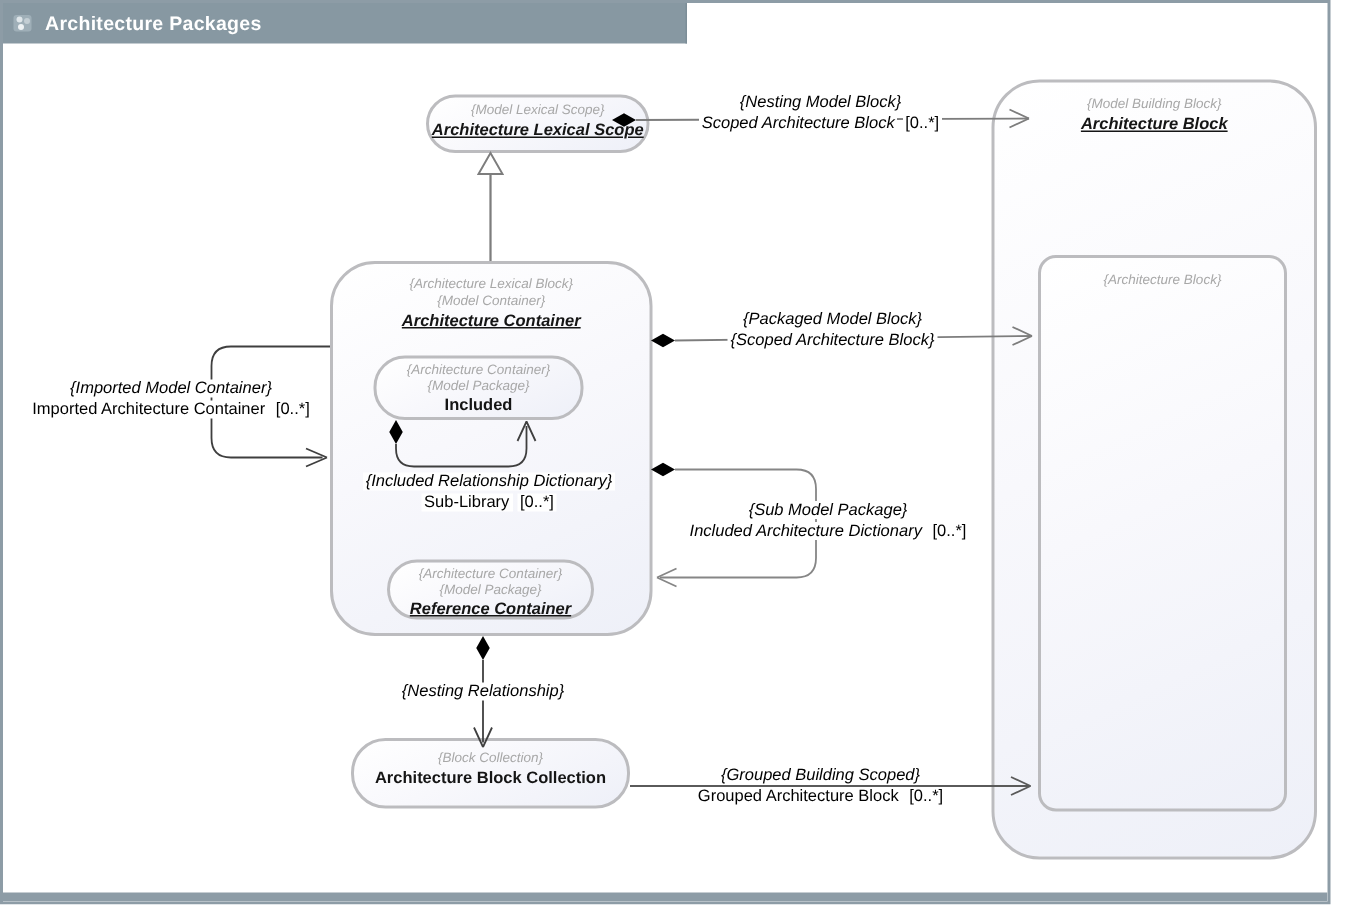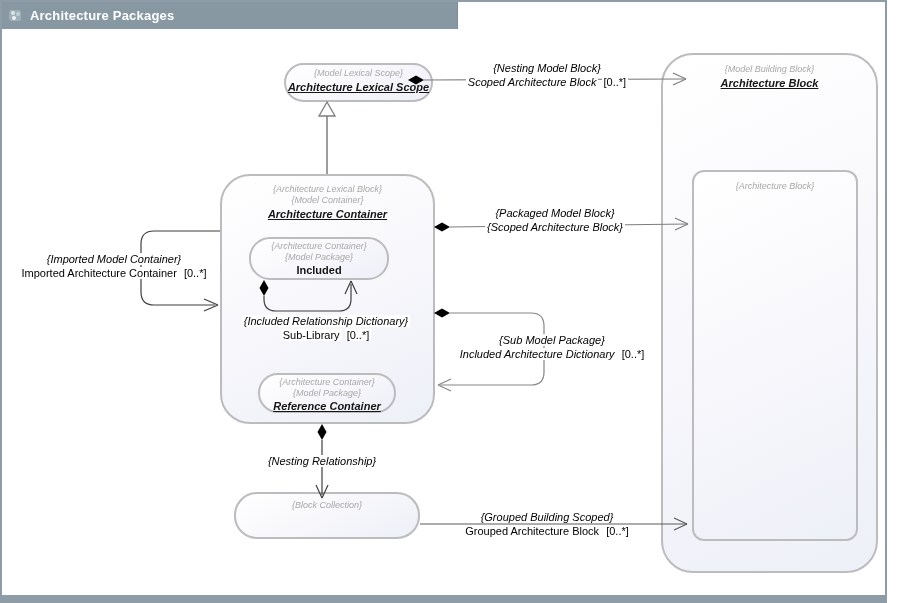--- a/index.html
+++ b/index.html
@@ -78,20 +78,21 @@
   </div>
 
   <div class="node z2" style="left:256px;top:371px;width:138px;height:40px;border-radius:20px;padding-top:2px;">
     <div class="stereo">{Architecture Container}</div>
     <div class="stereo">{Model Package}</div>
     <div class="nname it" style="margin-top:0;">Reference Container</div>
   </div>
 
   <div class="node z1" style="left:232px;top:470px;width:186px;height:47px;border-radius:23px;padding-top:6px;margin-top:20px;">
     <div class="stereo">{Block Collection}</div>
+    <div class="nname">Architecture Block Collection</div>
   </div>
 
   <svg class="wires" width="909" height="603" viewBox="0 0 909 603">
 
     <g>
       <path d="M325,172 L325,114" stroke="#7d7d7d" stroke-width="1.5" fill="none"></path>
       <path d="M325,100 L333,114 L317,114 Z" fill="#ffffff" stroke="#7d7d7d" stroke-width="1.3"></path>
     </g>
 
     <g>

